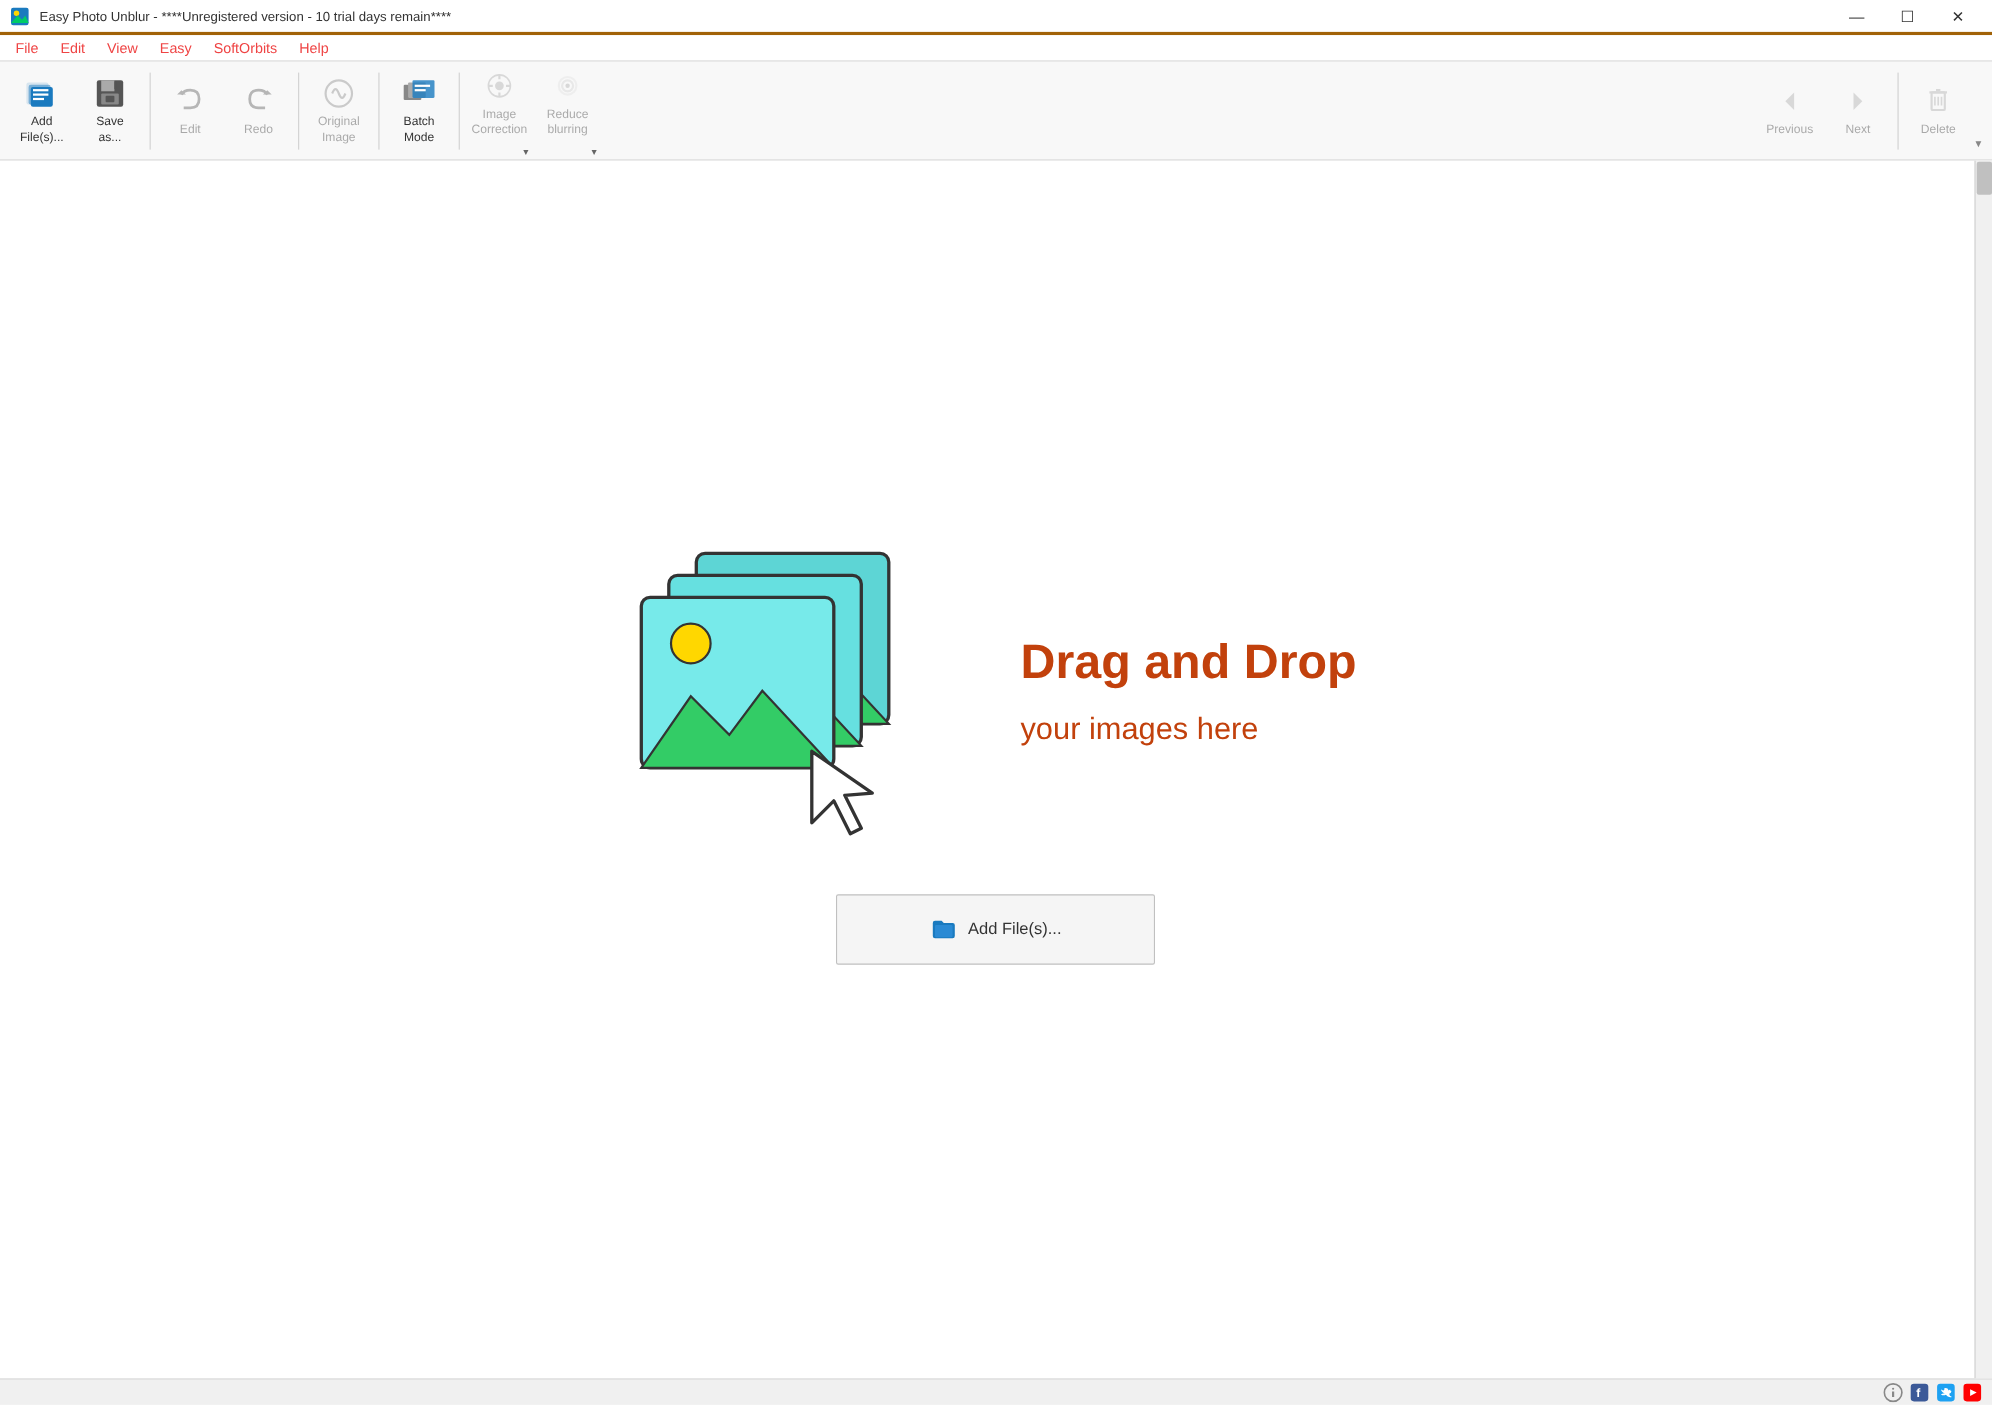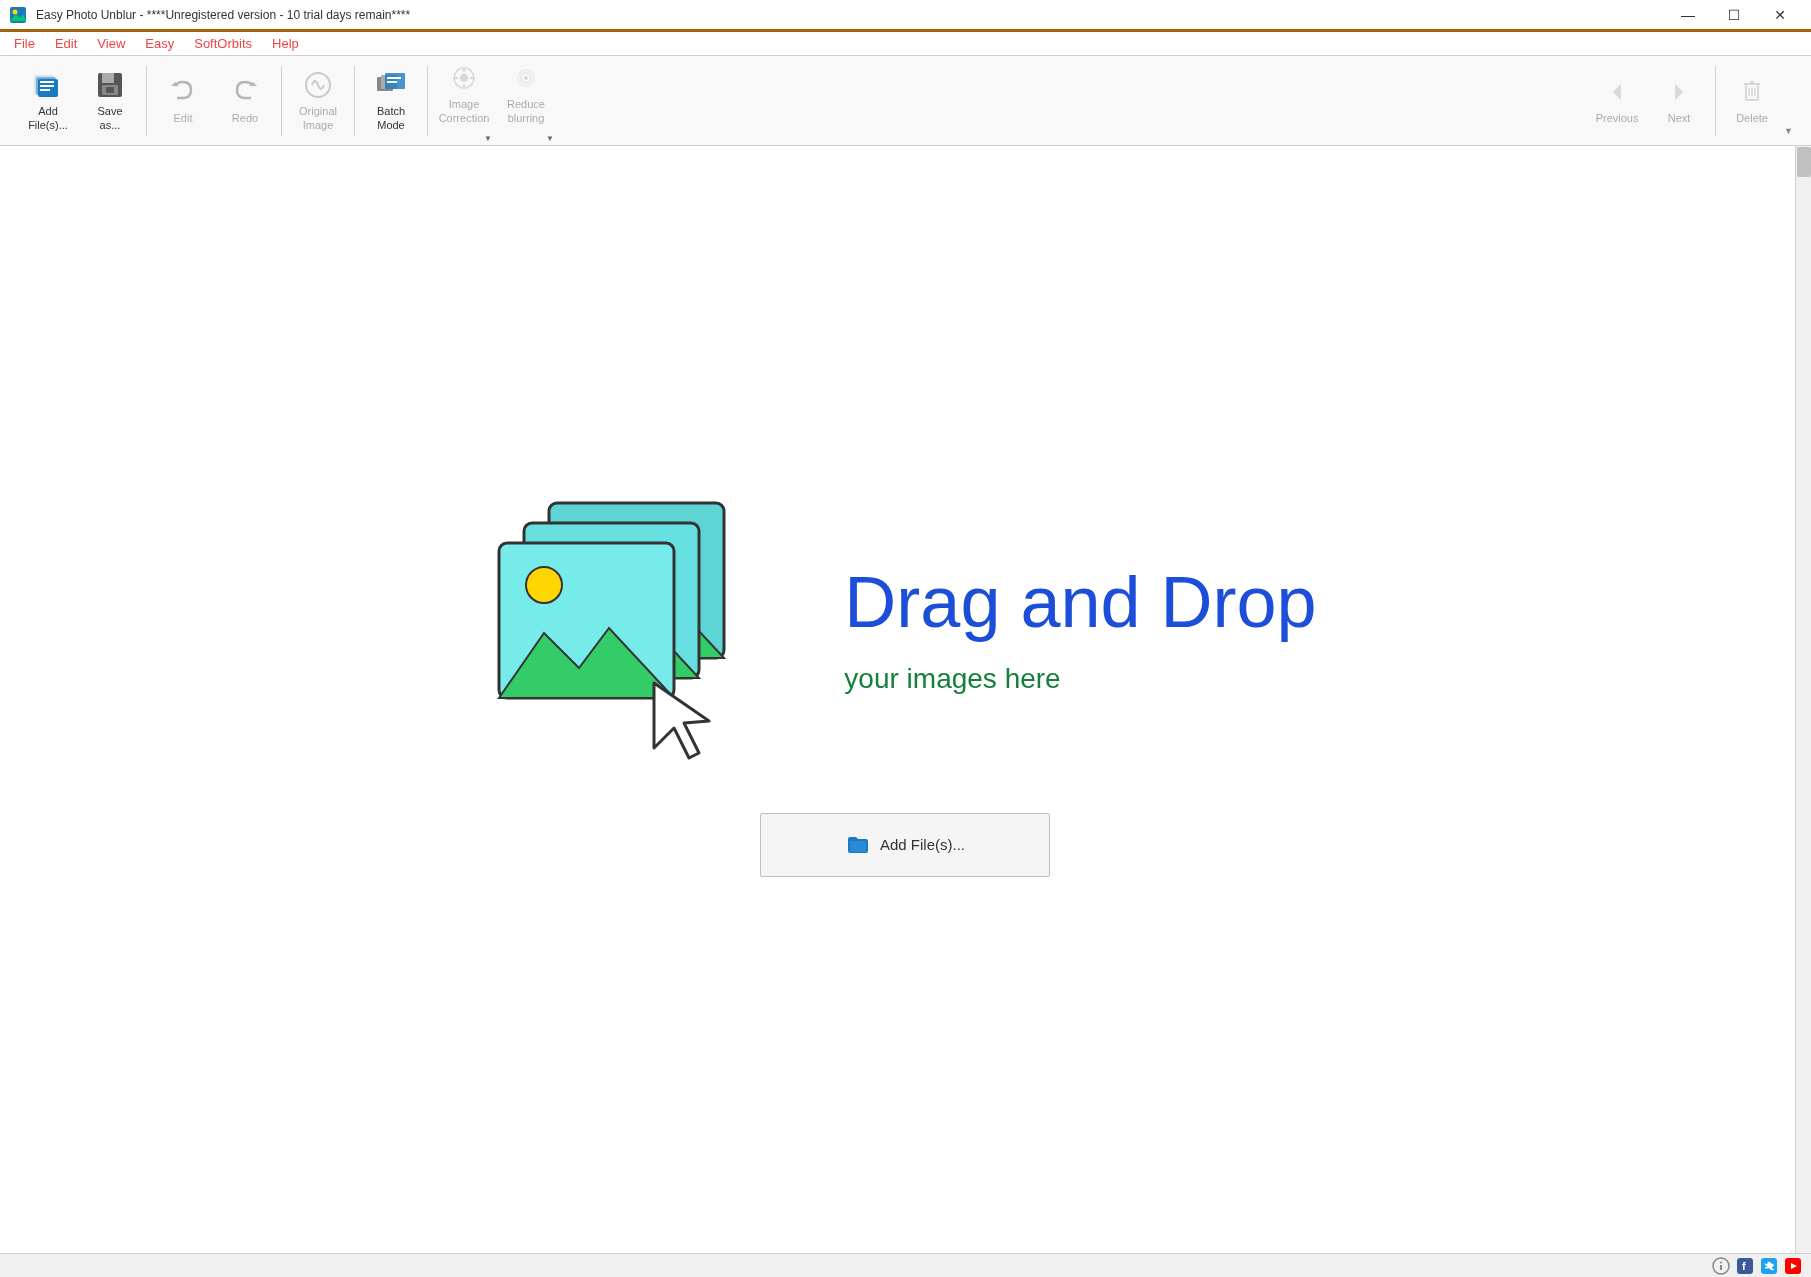--- a/index.html
+++ b/index.html
@@ -72,21 +72,21 @@
       border-radius: 2px;
     }
 
     
     .toolbar {
       background: #f8f8f8;
       border-bottom: 1px solid #d0d0d0;
       display: flex;
       align-items: center;
       height: 90px;
-      padding: 4px 18px;
+      padding: 4px 8px;
       flex-shrink: 0;
       gap: 2px;
     }
     .toolbar-separator {
       width: 1px;
       height: 70px;
       background: #d0d0d0;
       margin: 0 4px;
     }
     .toolbar-btn {
@@ -201,27 +201,27 @@
       border-radius: 2px;
       text-align: center;
     }
 
     .drag-text-area {
       display: flex;
       flex-direction: column;
       gap: 20px;
     }
     .drag-title {
-      font-size: 72px;
-      color: #1d4ed8;
-      font-weight: 400;
+      font-size: 44px;
+      color: #c2410c;
+      font-weight: 700;
     }
     .drag-subtitle {
       font-size: 28px;
-      color: #15803d;
+      color: #c2410c;
       font-weight: 300;
     }
 
     
     .status-bar {
       height: 24px;
       background: #f0f0f0;
       border-top: 1px solid #d0d0d0;
       display: flex;
       align-items: center;

